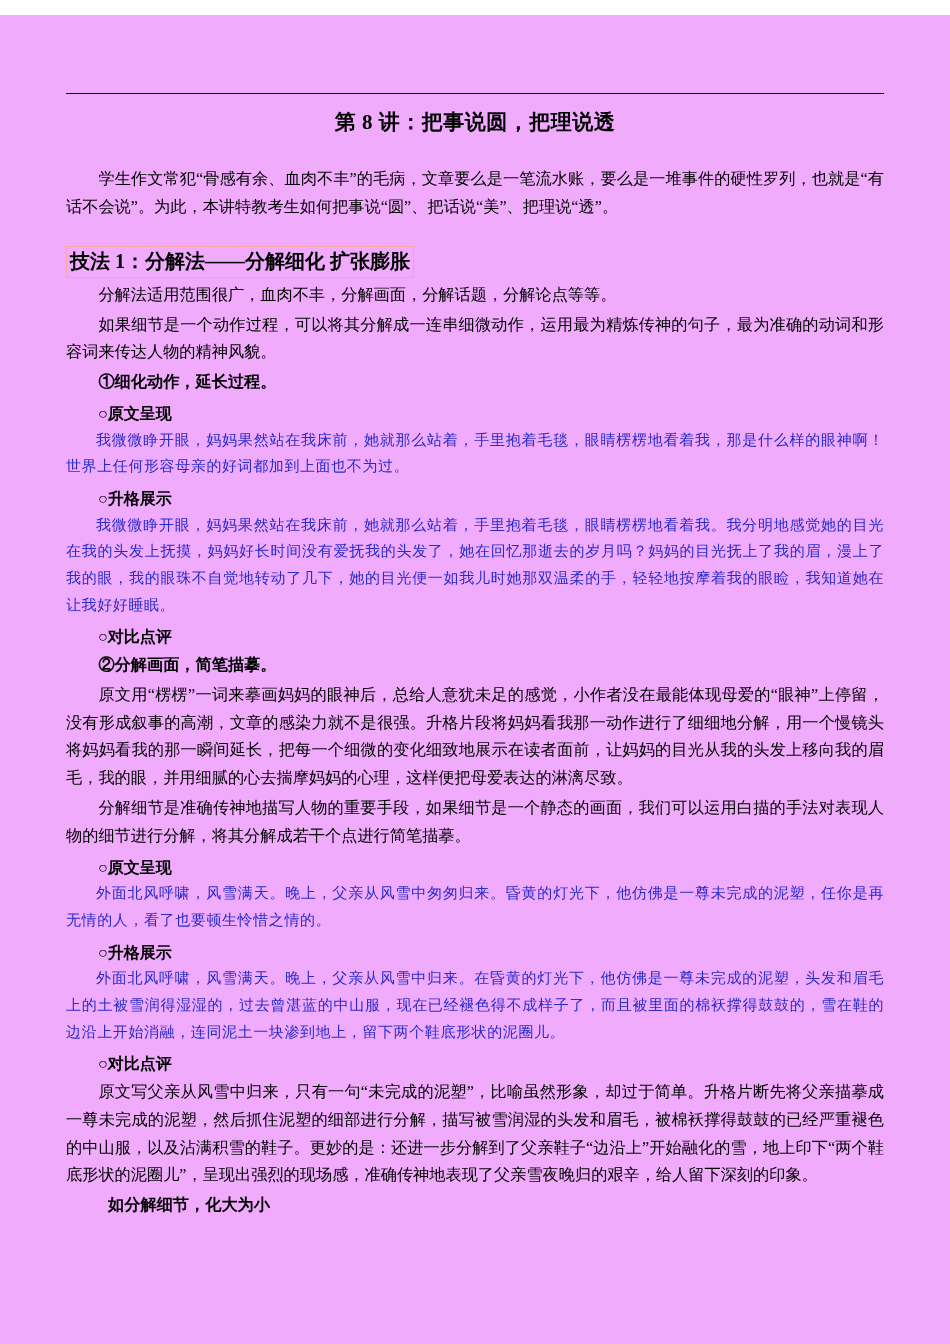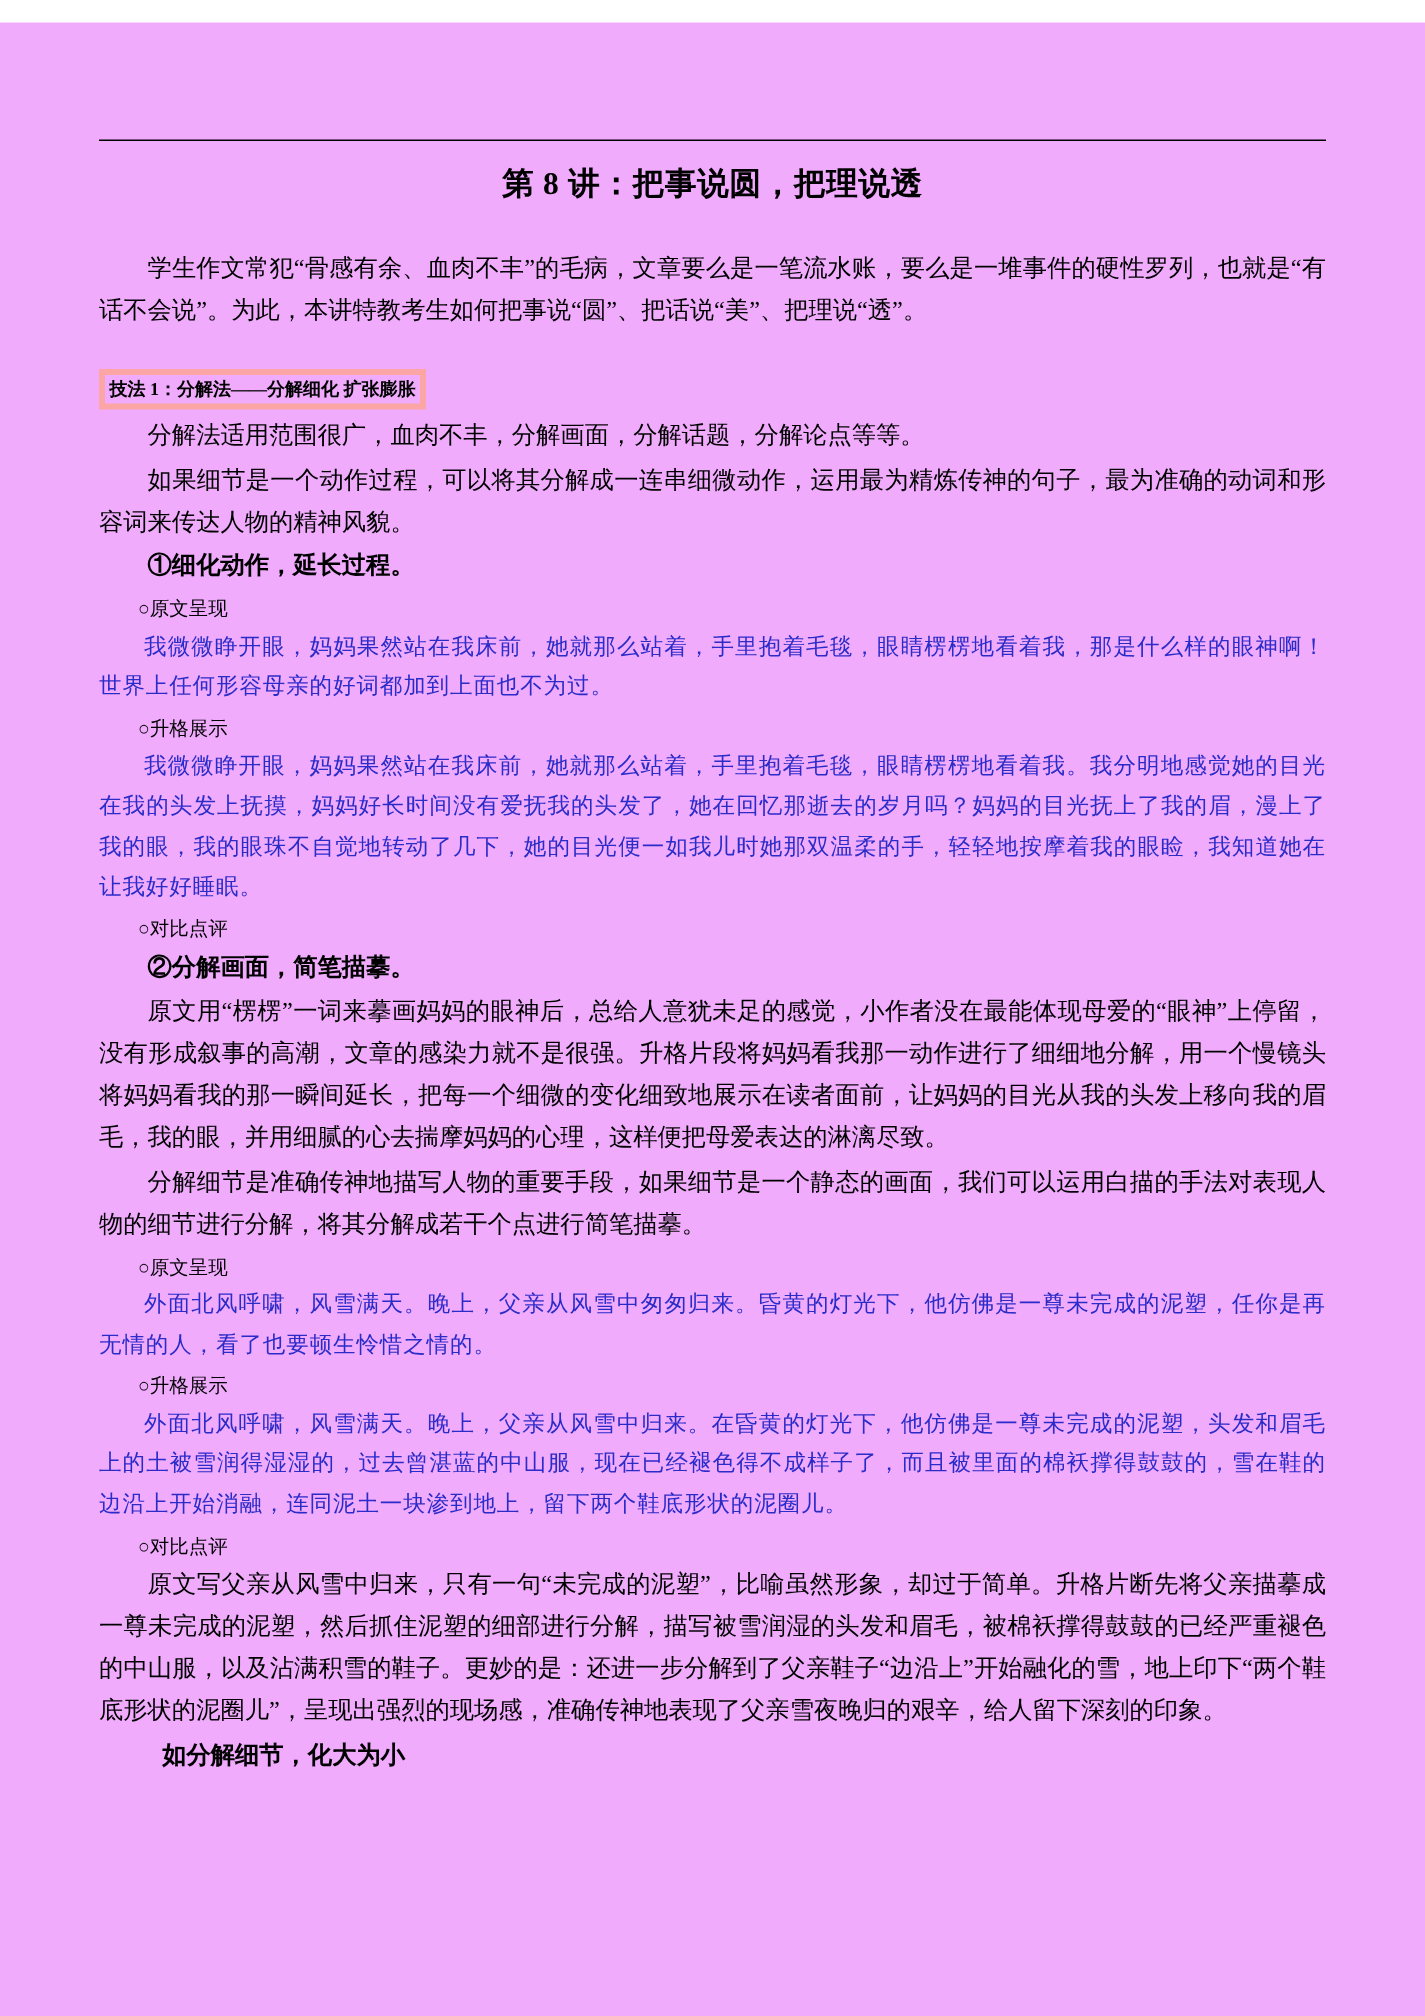--- a/index.html
+++ b/index.html
@@ -40,50 +40,50 @@
     text-justify: inter-ideograph;
   }
   .indent2 {
     text-indent: 2em;
   }
   .indent3 {
     text-indent: 2.6em;
   }
   .section-head {
     display: inline-block;
-    font-size: 12px;
+    font-size: 20px;
     font-weight: bold;
-    border: 4px solid #fca5a5;
+    border: 1px solid #fca5a5;
     padding: 1px 3px 2px 3px;
     margin: 14px 0 4px 0;
     line-height: 1.35;
   }
   .sec-head-wrap {
     text-indent: 0;
     margin: 10px 0 0 0;
   }
   .sub-bold {
     font-weight: bold;
   }
   .label {
-    font-size: 13px;
+    font-size: 16px;
     text-indent: 2em;
-    font-weight: normal;
+    font-weight: bold;
     margin: 3px 0 1px 0;
   }
   .quote {
     color: #2b2bc8;
     font-size: 15px;
     line-height: 1.78;
     text-indent: 2em;
     letter-spacing: 0.6px;
     text-align: justify;
     text-justify: inter-ideograph;
     margin: 1px 0 3px 0;
-    font-family: Liberation Sans, sans-serif;
+    font-family: Liberation Mono, monospace;
   }
 </style>
 </head>
 <body>
 
 <div class="page">
 
   <div class="top-rule"></div>
 
   <div class="doc-title">第 8 讲：把事说圆，把理说透</div>

